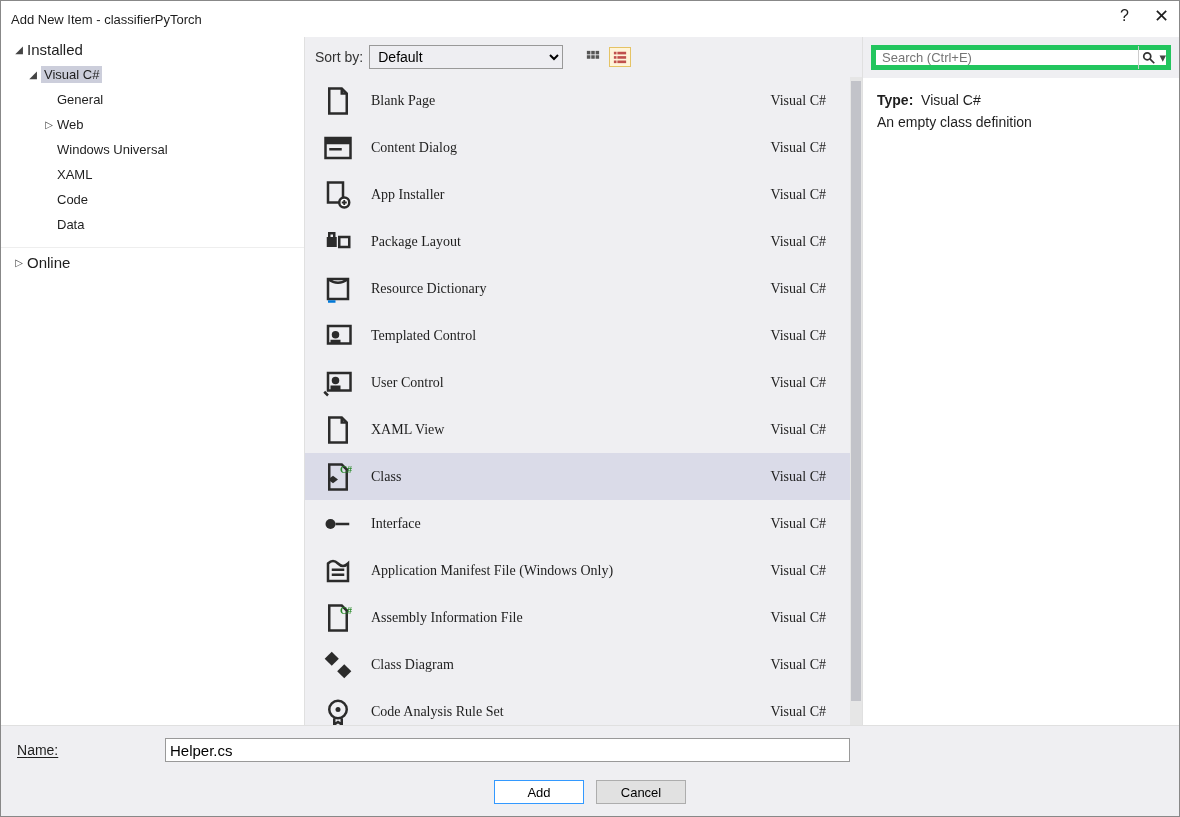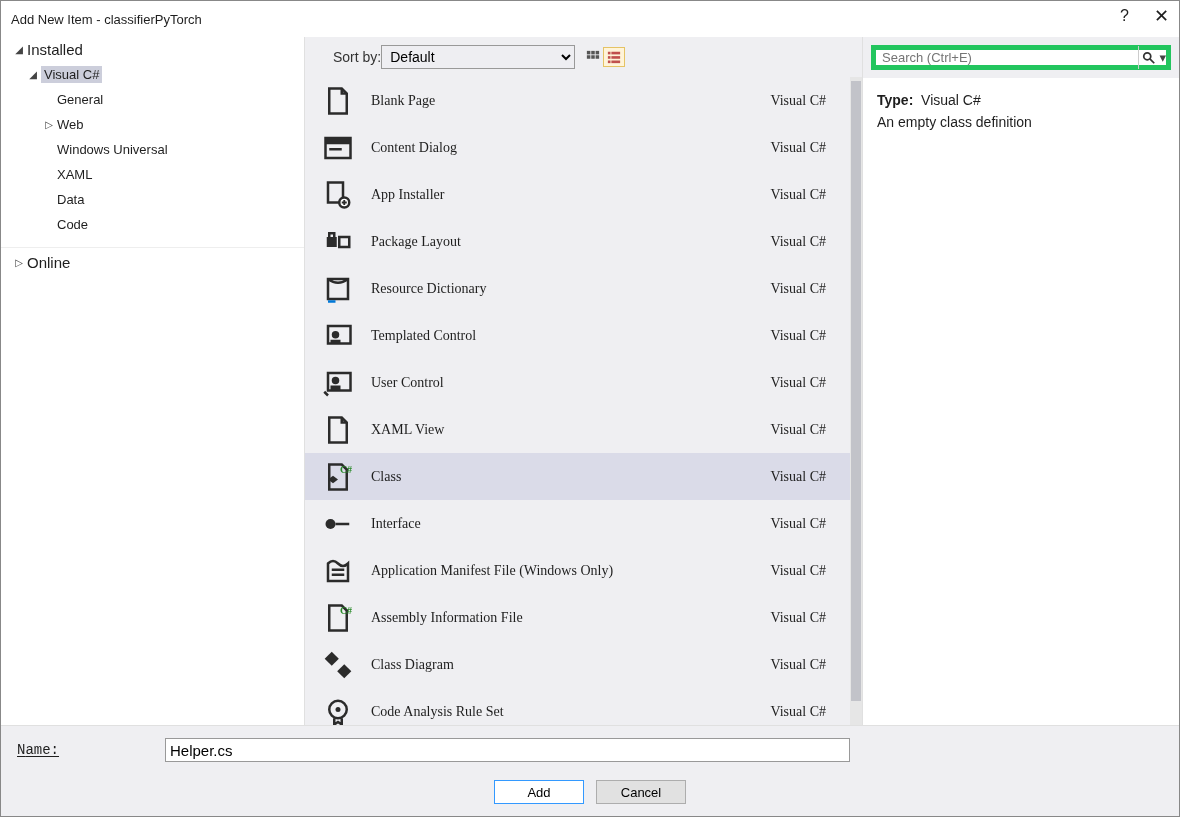--- a/index.html
+++ b/index.html
@@ -94,21 +94,22 @@
     display: flex;
     flex-direction: column;
     min-width: 0;
     background: #efeff2;
   }
   .center-toolbar {
     height: 40px;
     min-height: 40px;
     display: flex;
     align-items: center;
-    padding: 0 28px;
+    padding: 0 10px;
+    gap: 6px;
     background: #efeff2;
     font-size: 14px;
     color: #333;
   }
   .sort-select {
     width: 194px;
     height: 24px;
     border: 1px solid #999;
     background: #eeeef2;
     font-size: 14px;
@@ -241,21 +242,20 @@
   .name-row {
     display: flex;
     align-items: center;
   }
   .name-label {
     width: 148px;
     text-decoration: underline;
     text-decoration-style: solid;
     text-underline-offset: 2px;
     font-size: 14px;
-    font-family: Liberation Mono, monospace;
   }
   .name-label span { text-decoration: underline; }
   .name-input {
     width: 675px;
     height: 22px;
     font-size: 15px;
     padding: 0 4px;
     border: 1px solid #999;
   }
   .buttons-row {
@@ -395,24 +395,24 @@
               <span class="tree-toggle">▷</span>
               <span class="lbl">Web</span>
             </div>
             <div class="tree-item level2">
               <span class="lbl">Windows Universal</span>
             </div>
             <div class="tree-item level2">
               <span class="lbl">XAML</span>
             </div>
             <div class="tree-item level2">
+              <span class="lbl">Code</span>
+            </div>
+            <div class="tree-item level2">
               <span class="lbl">Data</span>
-            </div>
-            <div class="tree-item level2">
-              <span class="lbl">Code</span>
             </div>
           </div>
         <div style="height:10px"></div>
         <div class="tree-item level0" style="border-top:1px solid #eee; padding-top:2px;">
           <span class="tree-toggle">▷</span>
           <span class="lbl">Online</span>
         </div>
       </div>
     </div>
 

